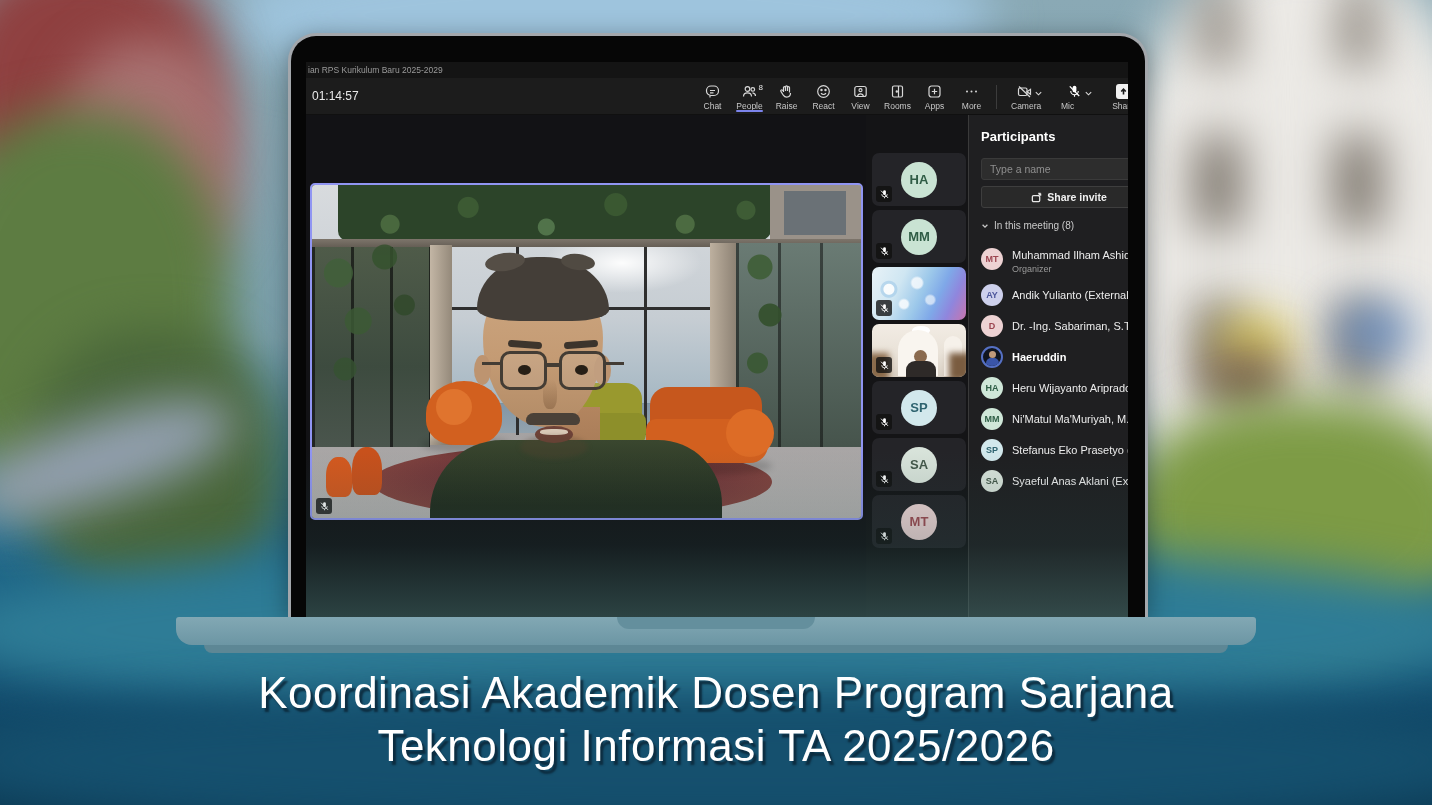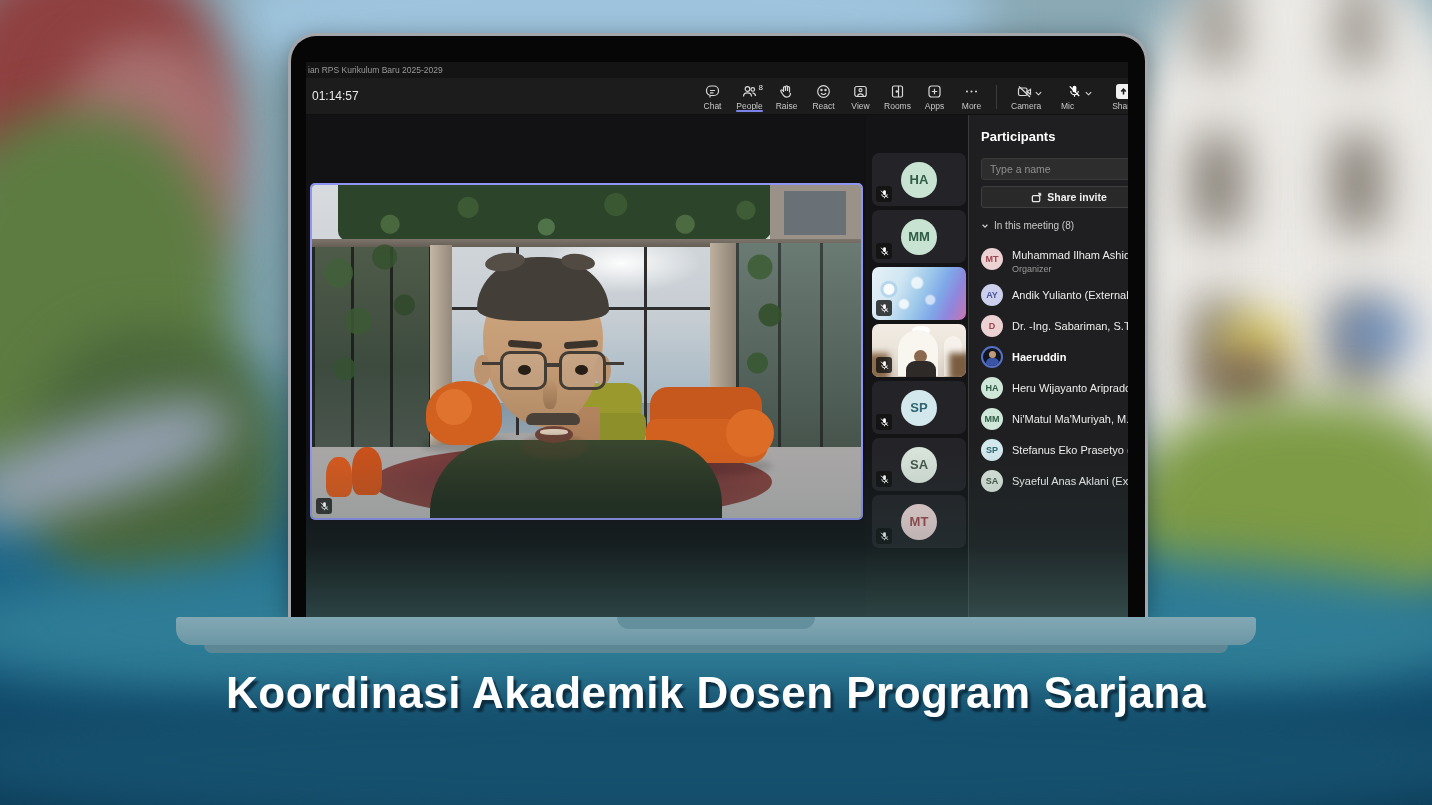--- a/index.html
+++ b/index.html
@@ -190,21 +190,21 @@
   .p-sub { color:#9a9a9a; font-size:9px; margin-top:1px; }
   .p-photo { flex:0 0 22px; width:22px; height:22px; border-radius:50%; background:#10151f; border:2px solid #5570c4; position:relative; overflow:hidden; }
   .p-photo .ph-head { position:absolute; left:6px; top:3px; width:7px; height:7px; border-radius:50%; background:#c09a7a; }
   .p-photo .ph-body { position:absolute; left:3px; bottom:0; width:13px; height:8px; border-radius:5px 5px 0 0; background:#3a55a8; }
 
   .glass { position:absolute; inset:0; pointer-events:none;
            background:linear-gradient(180deg,rgba(0,0,0,0) 70%,rgba(33,66,66,.25) 87%,rgba(72,120,117,.48) 100%); }
 
   
   .caption { position:absolute; left:0; top:666px; width:100%; text-align:center; color:#ffffff;
-             font-size:44px; font-weight:700; line-height:53px; letter-spacing:.5px;
+             font-size:44px; font-weight:400; line-height:53px; letter-spacing:.5px;
              text-shadow:3px 4px 2px rgba(10,38,55,.85); }
 </style>
 </head>
 <body>
 
 <svg width="0" height="0" style="position:absolute">
   <defs>
     <g id="i-chat">
         <rect x="1.5" y="2" width="12" height="9.5" rx="4.5"></rect>
         <path d="M5 13.5 5 11.5"></path>
@@ -562,15 +562,16 @@
     </div>
   </div>
 
   <div class="base">
       <div class="base-notch"></div>
     </div>
   <div class="base-foot"></div>
 
   <div class="caption">
     <div>Koordinasi Akademik Dosen Program Sarjana</div>
+    <div>Teknologi Informasi TA 2025/2026</div>
   </div>
 
 </div>
 
 </body></html>

